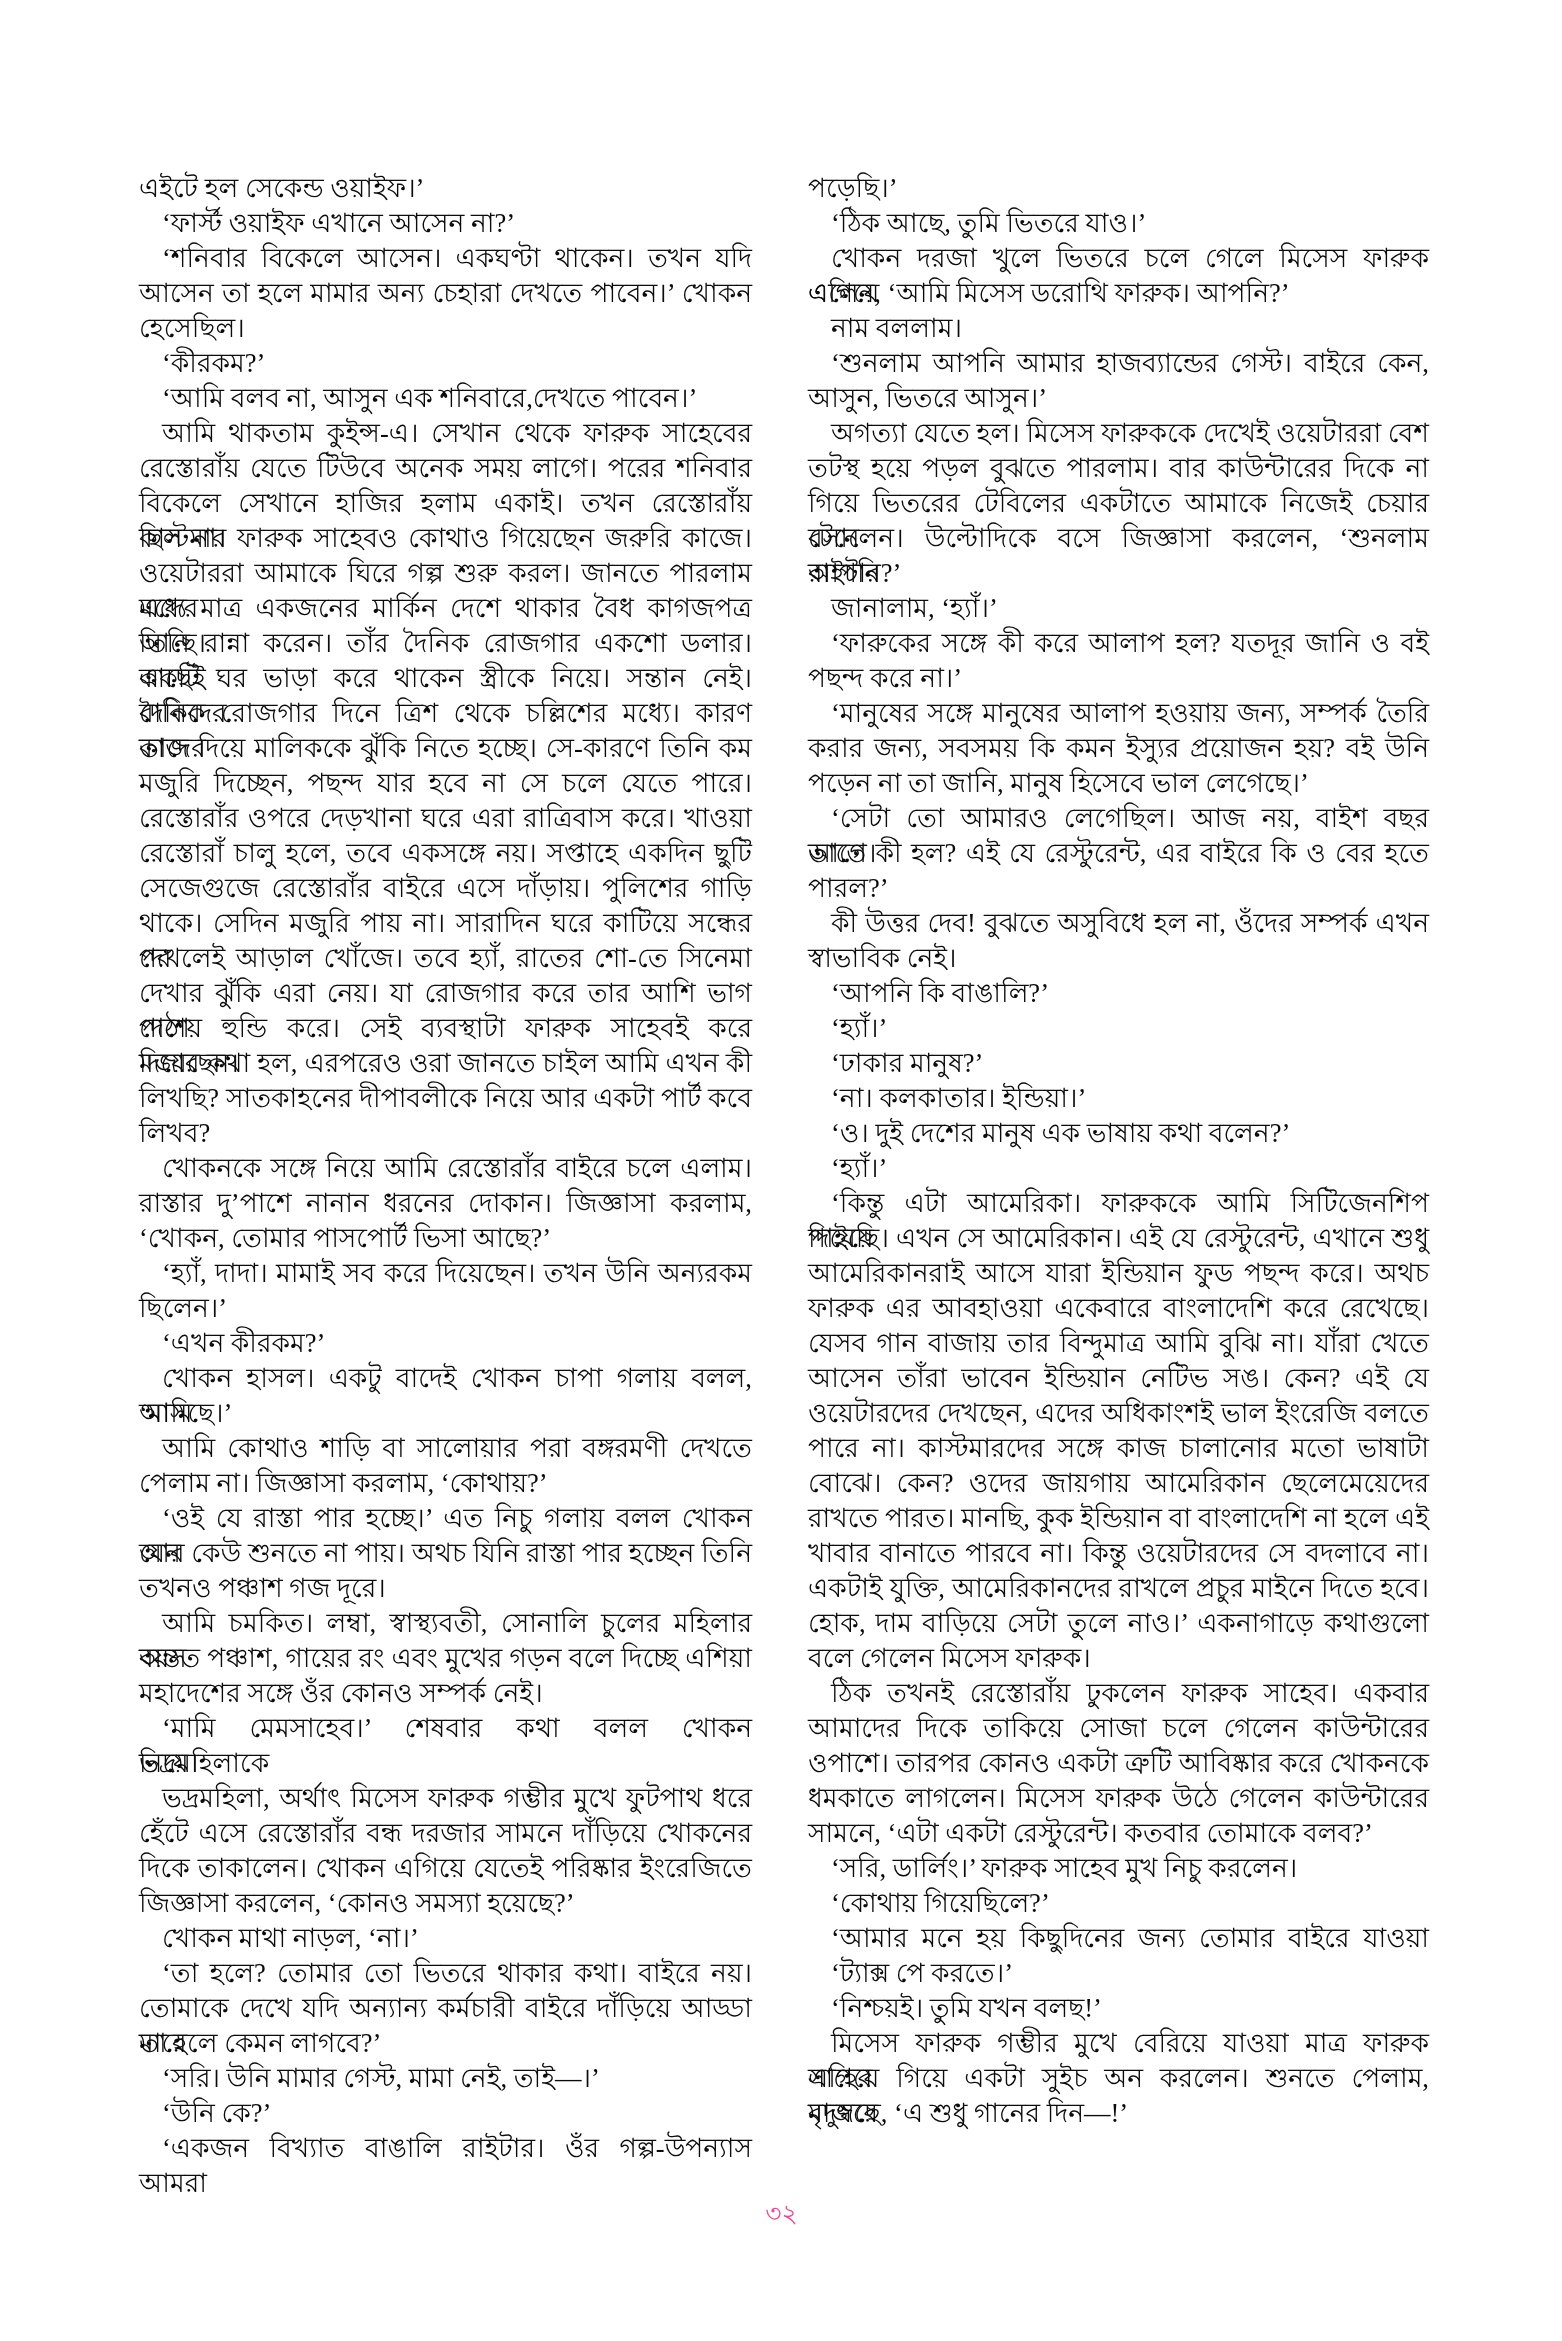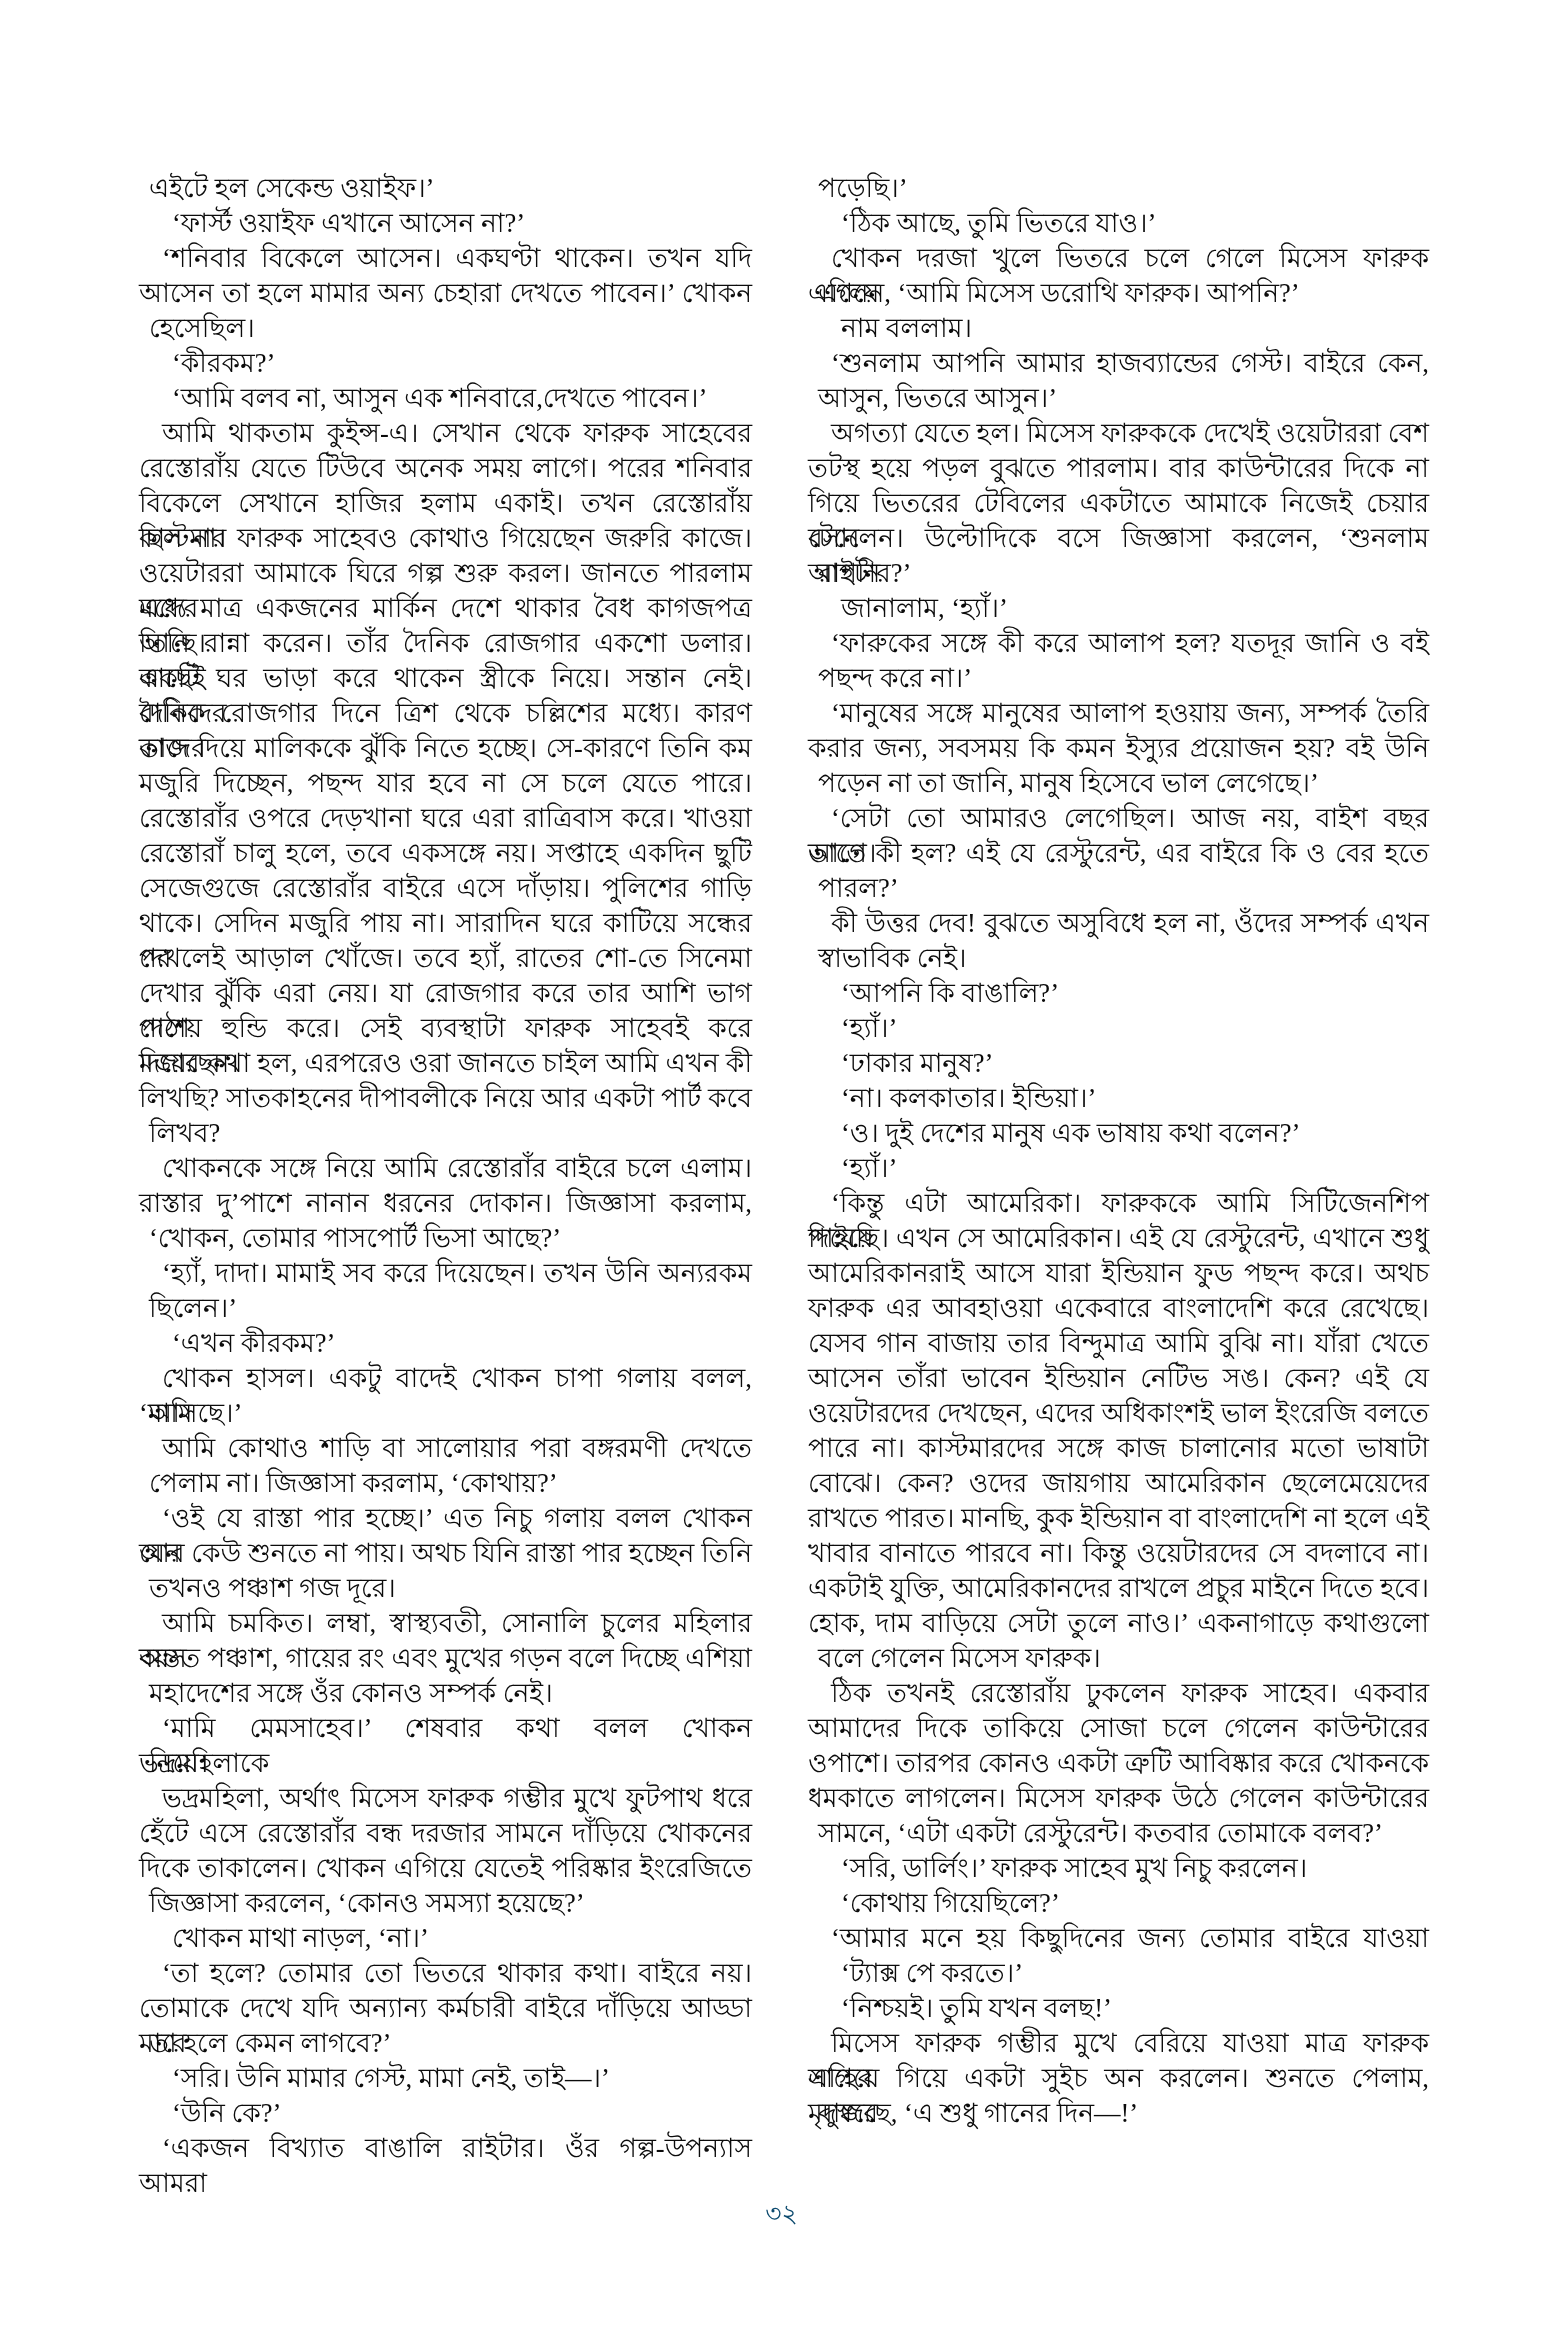--- a/index.html
+++ b/index.html
@@ -21,35 +21,35 @@
     top: 171px;
     font-size: 26.5px;
     line-height: 35px;
   }
   .col-left  { left: 139px;  width: 613px; }
   .col-right { left: 808px; width: 621px; }
   .line {
     height: 35px;
     text-align: left;
   }
-  .line.nw { white-space: nowrap; margin-left: 10px; }
+  .line.nw { white-space: nowrap; }
   .line.ind { text-indent: 23px; }
   .line.full {
     text-align: justify;
     text-align-last: justify;
   }
   .page-number {
     position: absolute;
     top: 2198px;
     left: 0;
     width: 100%;
     text-align: center;
     font-size: 25px;
     line-height: 31px;
-    color: #0c4a6e;
+    color: #ec4899;
   }
 </style>
 </head>
 <body>
 
 <div class="page">
   <div class="col col-left">
       <div class="line nw">এইটে হল সেকেন্ড ওয়াইফ।’</div>
       <div class="line ind nw">‘ফার্স্ট ওয়াইফ এখানে আসেন না?’</div>
       <div class="line ind full">‘শনিবার বিকেলে আসেন। একঘণ্টা থাকেন। তখন যদি</div>

